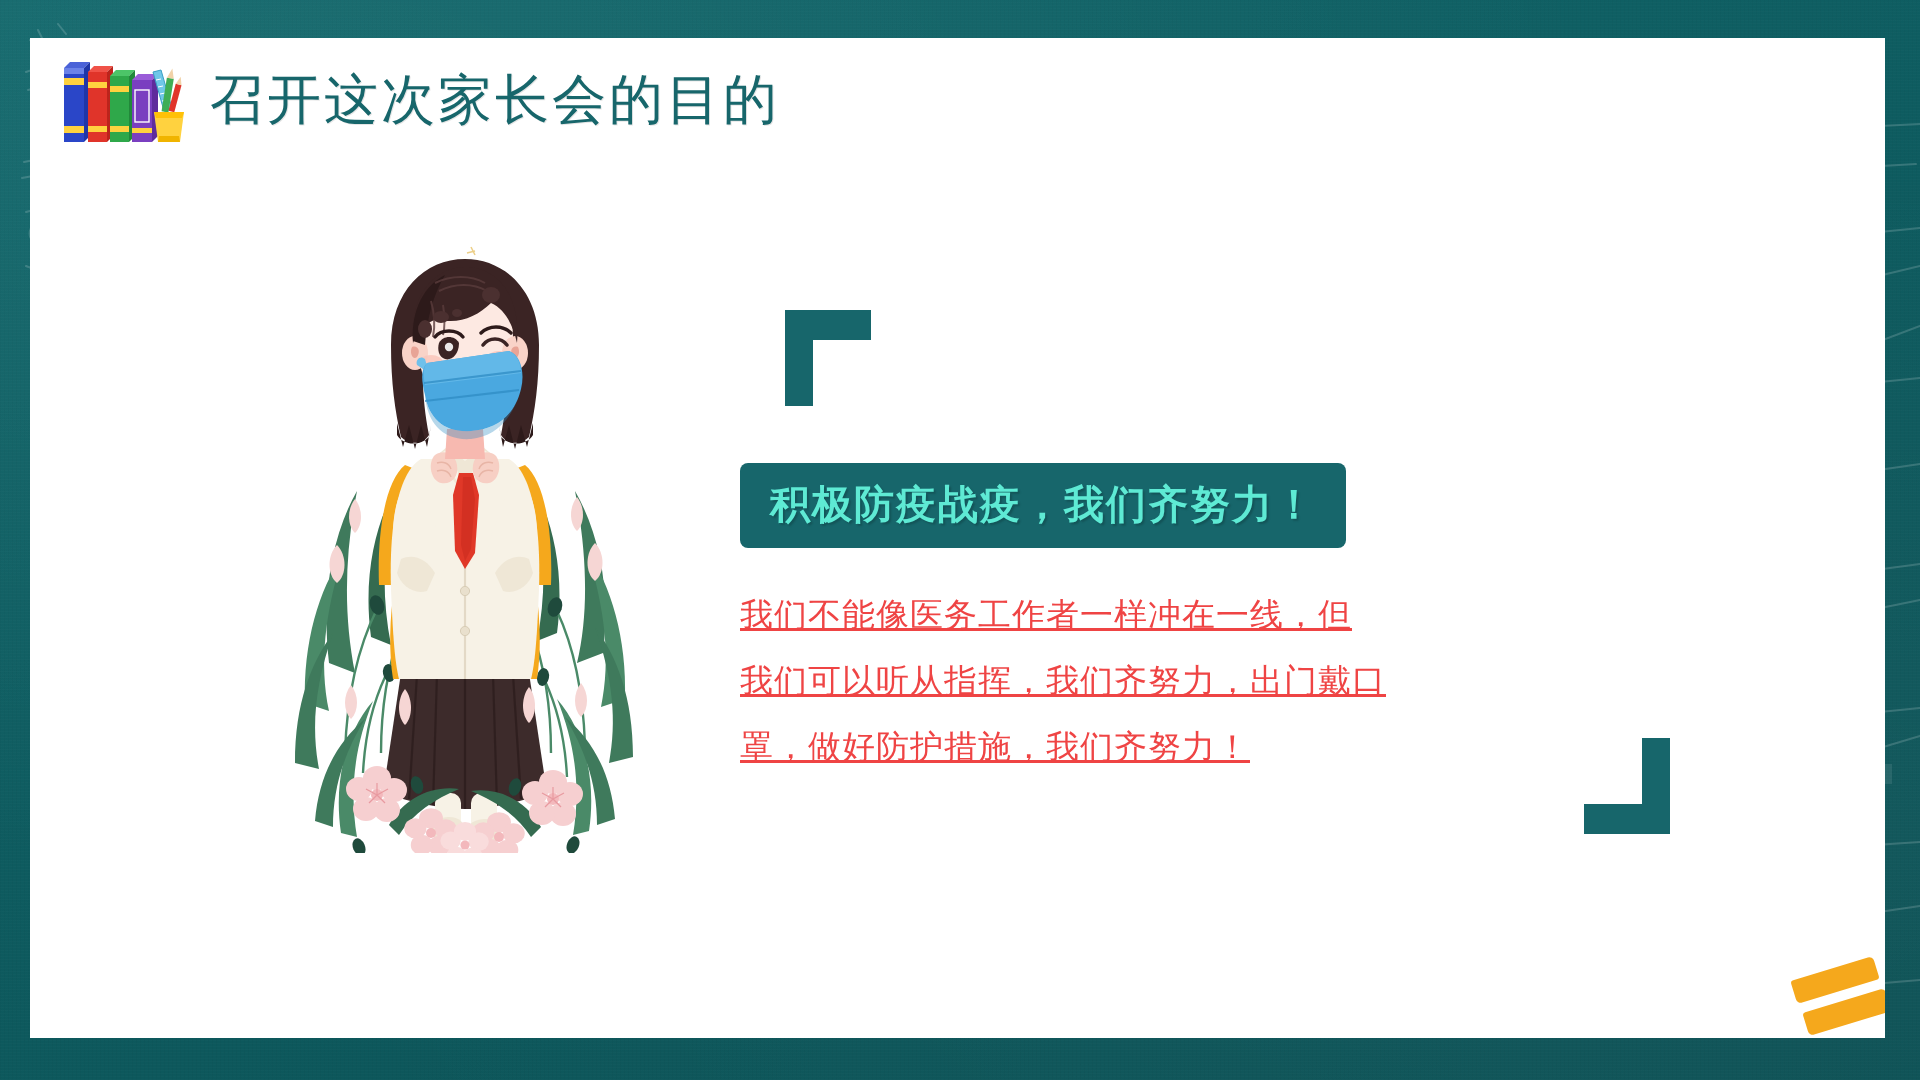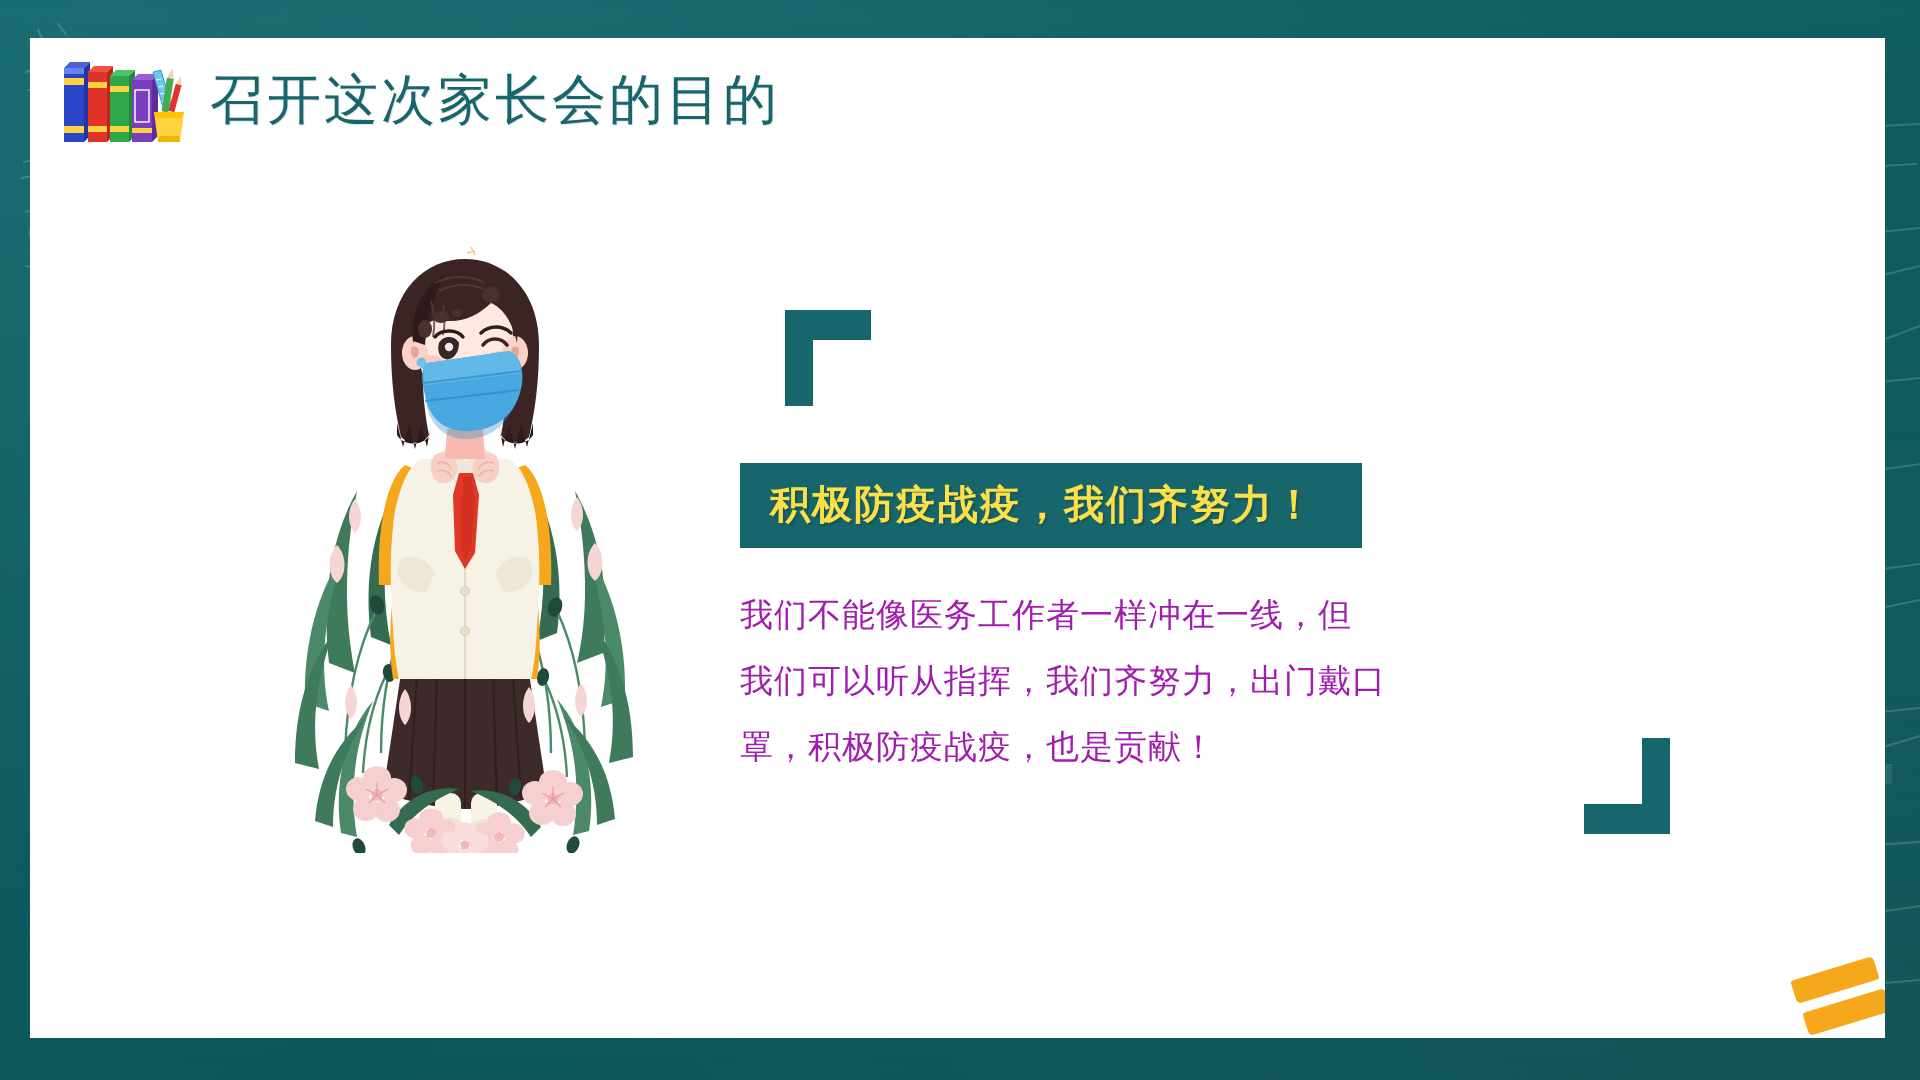--- a/index.html
+++ b/index.html
@@ -55,36 +55,37 @@
   #bracket-tl .v { left:0; top:0; width:28px; height:96px; }
   #bracket-br { left:1554px; top:700px; width:86px; height:96px; }
   #bracket-br .h { left:0; bottom:0; width:86px; height:30px; }
   #bracket-br .v { right:0; top:0; width:28px; height:96px; }
 
   
   #right-col { position:absolute; left:710px; top:425px; width:690px; }
   #banner {
     display:inline-block;
     background:#17666b;
-    color:#fde047;
+    color:#5eead4;
     font-size:40px;
     font-weight:bold;
     letter-spacing:2px;
-    padding:14px 46px 16px 30px;
-    border-radius:0;
+    padding:14px 30px 16px 30px;
+    border-radius:8px;
     white-space:nowrap;
     text-shadow:2px 2px 2px rgba(0,0,0,.18);
   }
   #body-text {
     margin-top:34px;
     width:682px;
     font-size:33px;
     line-height:66px;
-    color:#a21caf;
+    color:#ef4444;
     letter-spacing:1px;
+    text-decoration:underline;
   }
   #body-text p { margin:0; }
 
   
   #logo { position:absolute; left:1760px; top:916px; width:104px; height:86px; }
   #logo .stroke {
     position:absolute; width:86px; height:24px;
     background:#f5a81c;
     transform:rotate(-17deg);
     border-radius:3px 5px 3px 5px;
@@ -477,21 +478,21 @@
         <path d="M182 20 L190 18"></path>
       </g>
     </svg>
   </div>
 
   <div id="right-col">
     <div id="banner">积极防疫战疫，我们齐努力！</div>
     <div id="body-text">
       <p>我们不能像医务工作者一样冲在一线，但</p>
       <p>我们可以听从指挥，我们齐努力，出门戴口</p>
-      <p>罩，积极防疫战疫，也是贡献！</p>
+      <p>罩，做好防护措施，我们齐努力！</p>
     </div>
   </div>
 
   <div id="logo">
     <div class="stroke s1"></div>
     <div class="stroke s2"></div>
   </div>
 
 </div>
 

